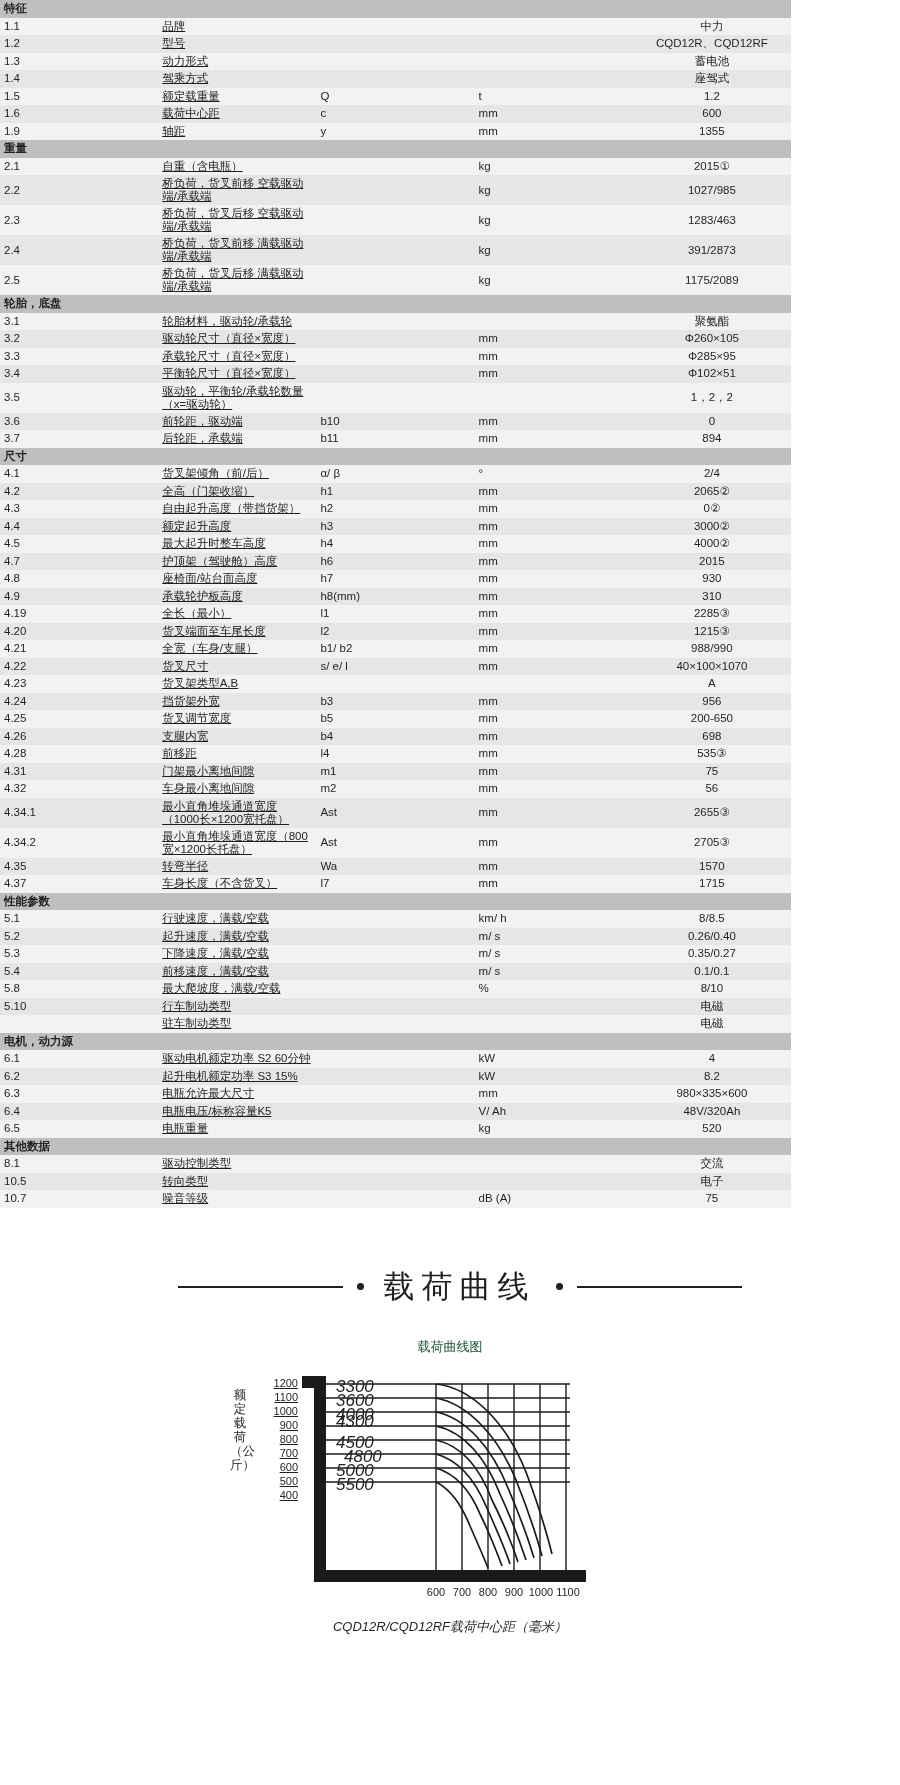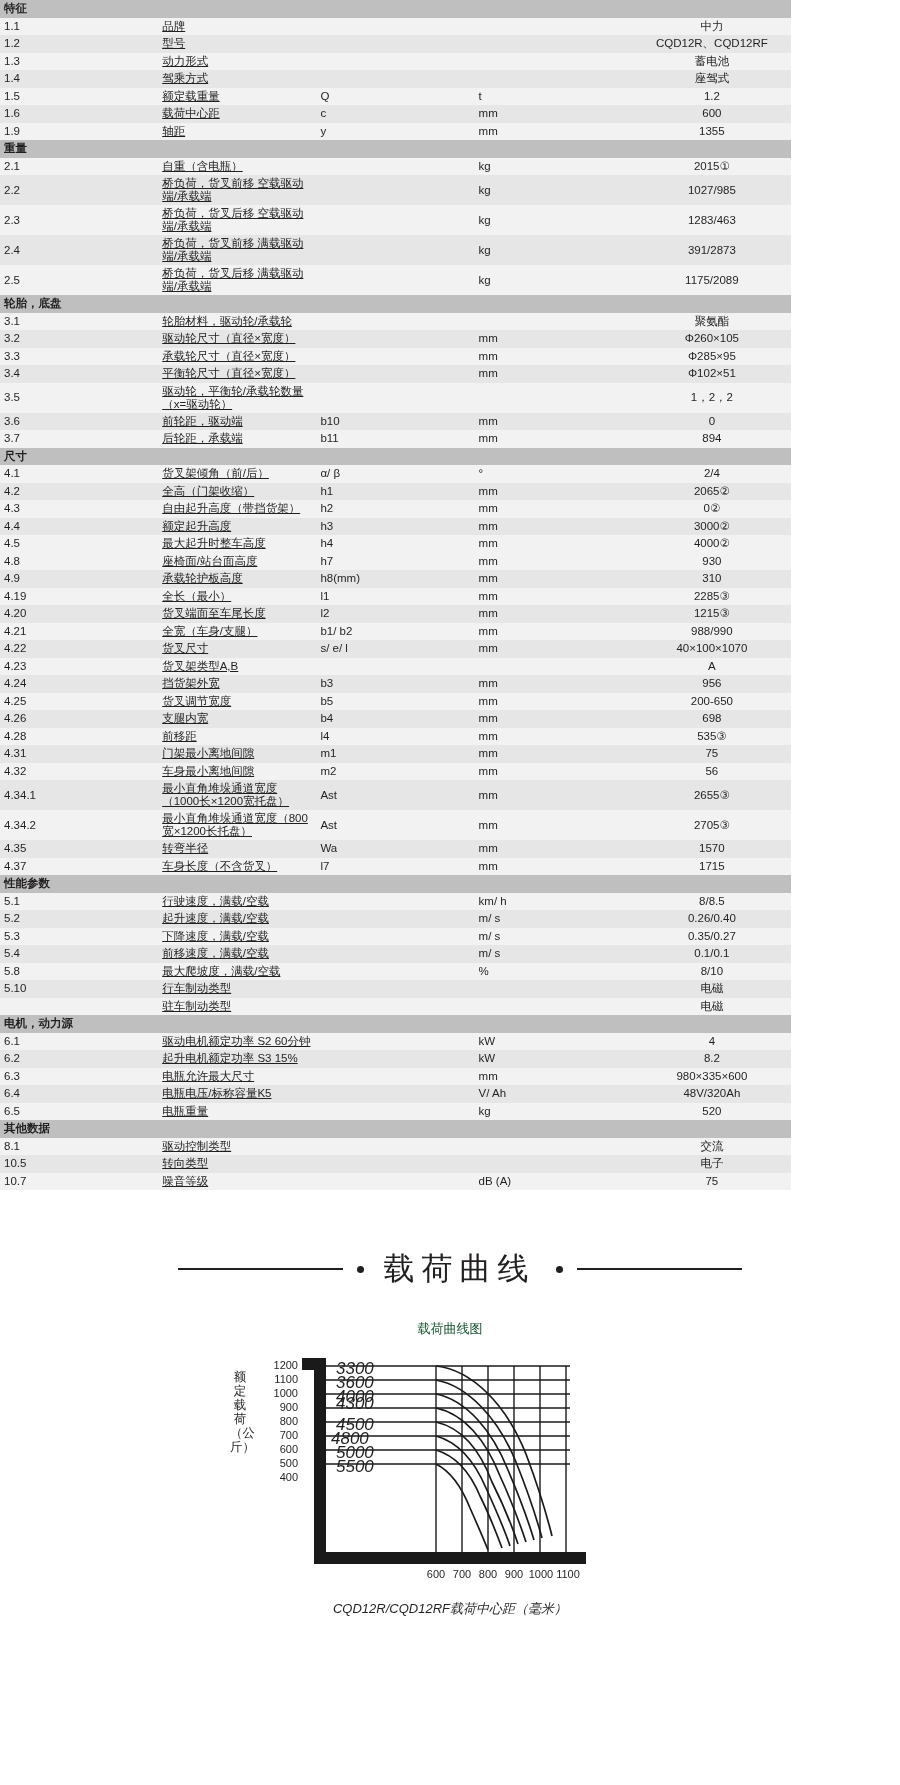--- a/index.html
+++ b/index.html
@@ -95,20 +95,21 @@
     line-height: 14px;
     color: #221f1f;
     text-align: center;
   }
   .ytick {
     position: absolute;
     font-size: 11px;
     color: #221f1f;
     text-align: right;
     width: 34px;
+    text-decoration: underline;
   }
   .inner-label {
     position: absolute;
     font-size: 17px;
     color: #221f1f;
     font-style: italic;
   }
   .xtick {
     position: absolute;
     font-size: 11px;
@@ -304,20 +305,27 @@
           <td class="c-sym">h3</td>
           <td class="c-unit">mm</td>
           <td class="c-val">3000②</td>
         </tr>
         <tr class="row-odd">
           <td class="c-no">4.5</td>
           <td class="c-name">最大起升时整车高度</td>
           <td class="c-sym">h4</td>
           <td class="c-unit">mm</td>
           <td class="c-val">4000②</td>
+        </tr>
+        <tr class="row-even">
+          <td class="c-no">4.7</td>
+          <td class="c-name">护顶架（驾驶舱）高度</td>
+          <td class="c-sym">h6</td>
+          <td class="c-unit">mm</td>
+          <td class="c-val">2015</td>
         </tr>
         <tr class="row-odd">
           <td class="c-no">4.8</td>
           <td class="c-name">座椅面/站台面高度</td>
           <td class="c-sym">h7</td>
           <td class="c-unit">mm</td>
           <td class="c-val">930</td>
         </tr>
         <tr class="row-even">
           <td class="c-no">4.9</td>
@@ -607,21 +615,21 @@
       <div class="ytick" style="left:24px; top:83px;">700</div>
       <div class="ytick" style="left:24px; top:97px;">600</div>
       <div class="ytick" style="left:24px; top:111px;">500</div>
       <div class="ytick" style="left:24px; top:125px;">400</div>
 
       <div class="inner-label" style="left:96px; top:13px;">3300</div>
       <div class="inner-label" style="left:96px; top:27px;">3600</div>
       <div class="inner-label" style="left:96px; top:41px;">4000</div>
       <div class="inner-label" style="left:96px; top:48px;">4300</div>
       <div class="inner-label" style="left:96px; top:69px;">4500</div>
-      <div class="inner-label" style="left:91px; top:83px;">4800</div>
+      <div class="inner-label" style="left:104px; top:83px;">4800</div>
       <div class="inner-label" style="left:96px; top:97px;">5000</div>
       <div class="inner-label" style="left:96px; top:111px;">5500</div>
 
       <div class="xtick" style="left:179px; top:222px;">600</div>
       <div class="xtick" style="left:205px; top:222px;">700</div>
       <div class="xtick" style="left:231px; top:222px;">800</div>
       <div class="xtick" style="left:257px; top:222px;">900</div>
       <div class="xtick" style="left:284px; top:222px;">1000</div>
       <div class="xtick" style="left:311px; top:222px;">1100</div>
     </div>

